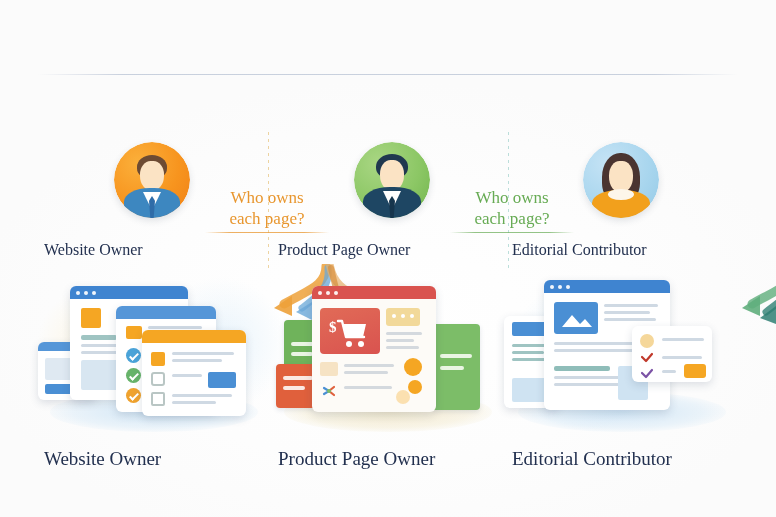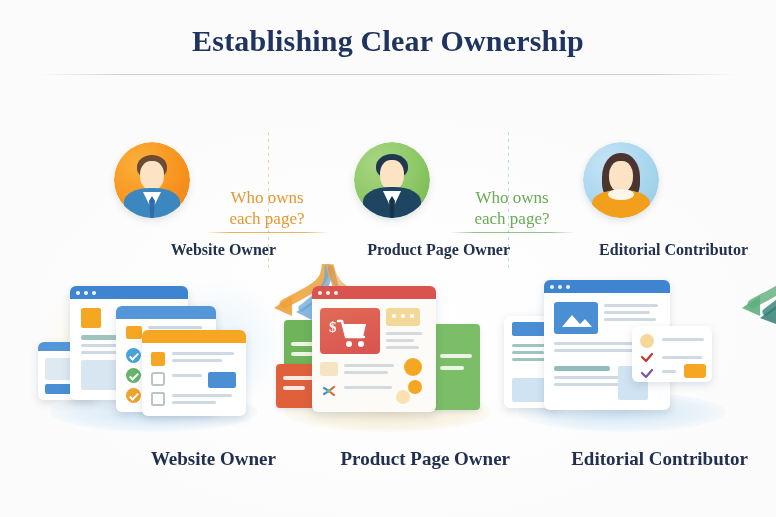--- a/index.html
+++ b/index.html
@@ -105,24 +105,23 @@
   .callout .ul{display:block;height:1px;margin-top:3px;}
   .c1{left:205px;top:166px;width:124px;color:#e8962e;}
   .c1 .ul{background:linear-gradient(to right,rgba(232,150,46,0) 0%,rgba(232,150,46,.75) 20%,rgba(232,150,46,.75) 80%,rgba(232,150,46,0) 100%);}
   .c2{left:450px;top:166px;width:124px;color:#67ab54;}
   .c2 .ul{background:linear-gradient(to right,rgba(103,171,84,0) 0%,rgba(103,171,84,.7) 20%,rgba(103,171,84,.7) 80%,rgba(103,171,84,0) 100%);}
 
   
   .label-row-top{position:absolute;left:0;top:241px;width:776px;height:24px;}
   .label-row-bottom{position:absolute;left:0;top:448px;width:776px;height:30px;}
   .role-label{
-    position:absolute;text-align:right;
+    position:absolute;text-align:left;
     font-family:"Liberation Serif", serif;
     color:#22304f;
-    font-weight:bold;
   }
   .label-row-top .role-label{font-size:16px;}
   .label-row-bottom .role-label{font-size:19px;}
   .lbl-1{left:44px;width:232px;}
   .lbl-2{left:278px;width:232px;}
   .lbl-3{left:512px;width:236px;}
 
   
   .panels{position:absolute;left:0;top:268px;width:776px;height:172px;}
   .panel{position:absolute;width:236px;height:172px;}
@@ -177,21 +176,20 @@
 
   .arrowset{position:absolute;width:120px;height:86px;}
   .as1{left:232px;top:-4px;}
   .as2{left:466px;top:-4px;}
 </style>
 </head>
 <body>
 
 <div class="page">
 
-  <div class="title">Establishing Clear Ownership</div>
   <div class="title-divider"></div>
 
   <div class="col-div gold"></div>
   <div class="col-div teal"></div>
 
   <div class="avatar-row">
 
     <div class="avatar-wrap av1">
       <div class="avatar a1">
         <span class="disc"></span>

